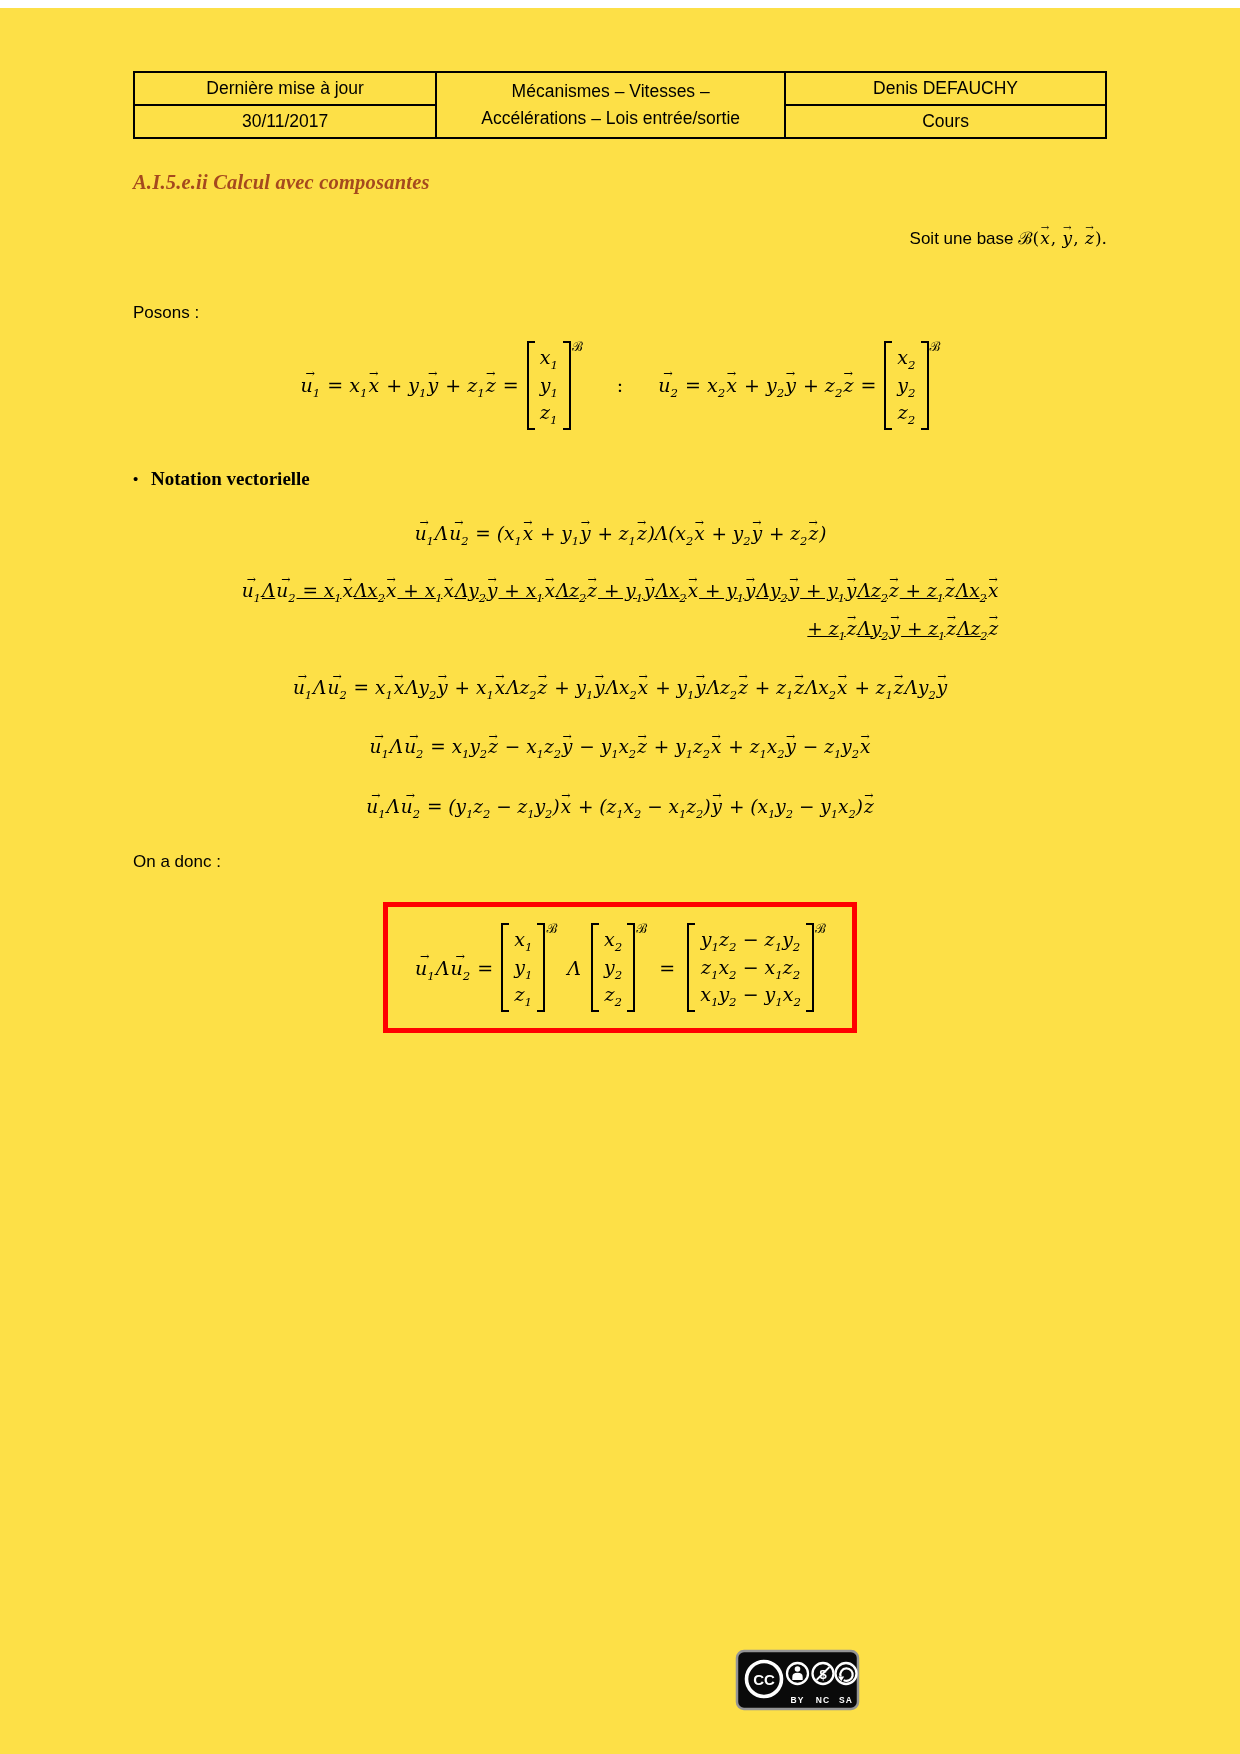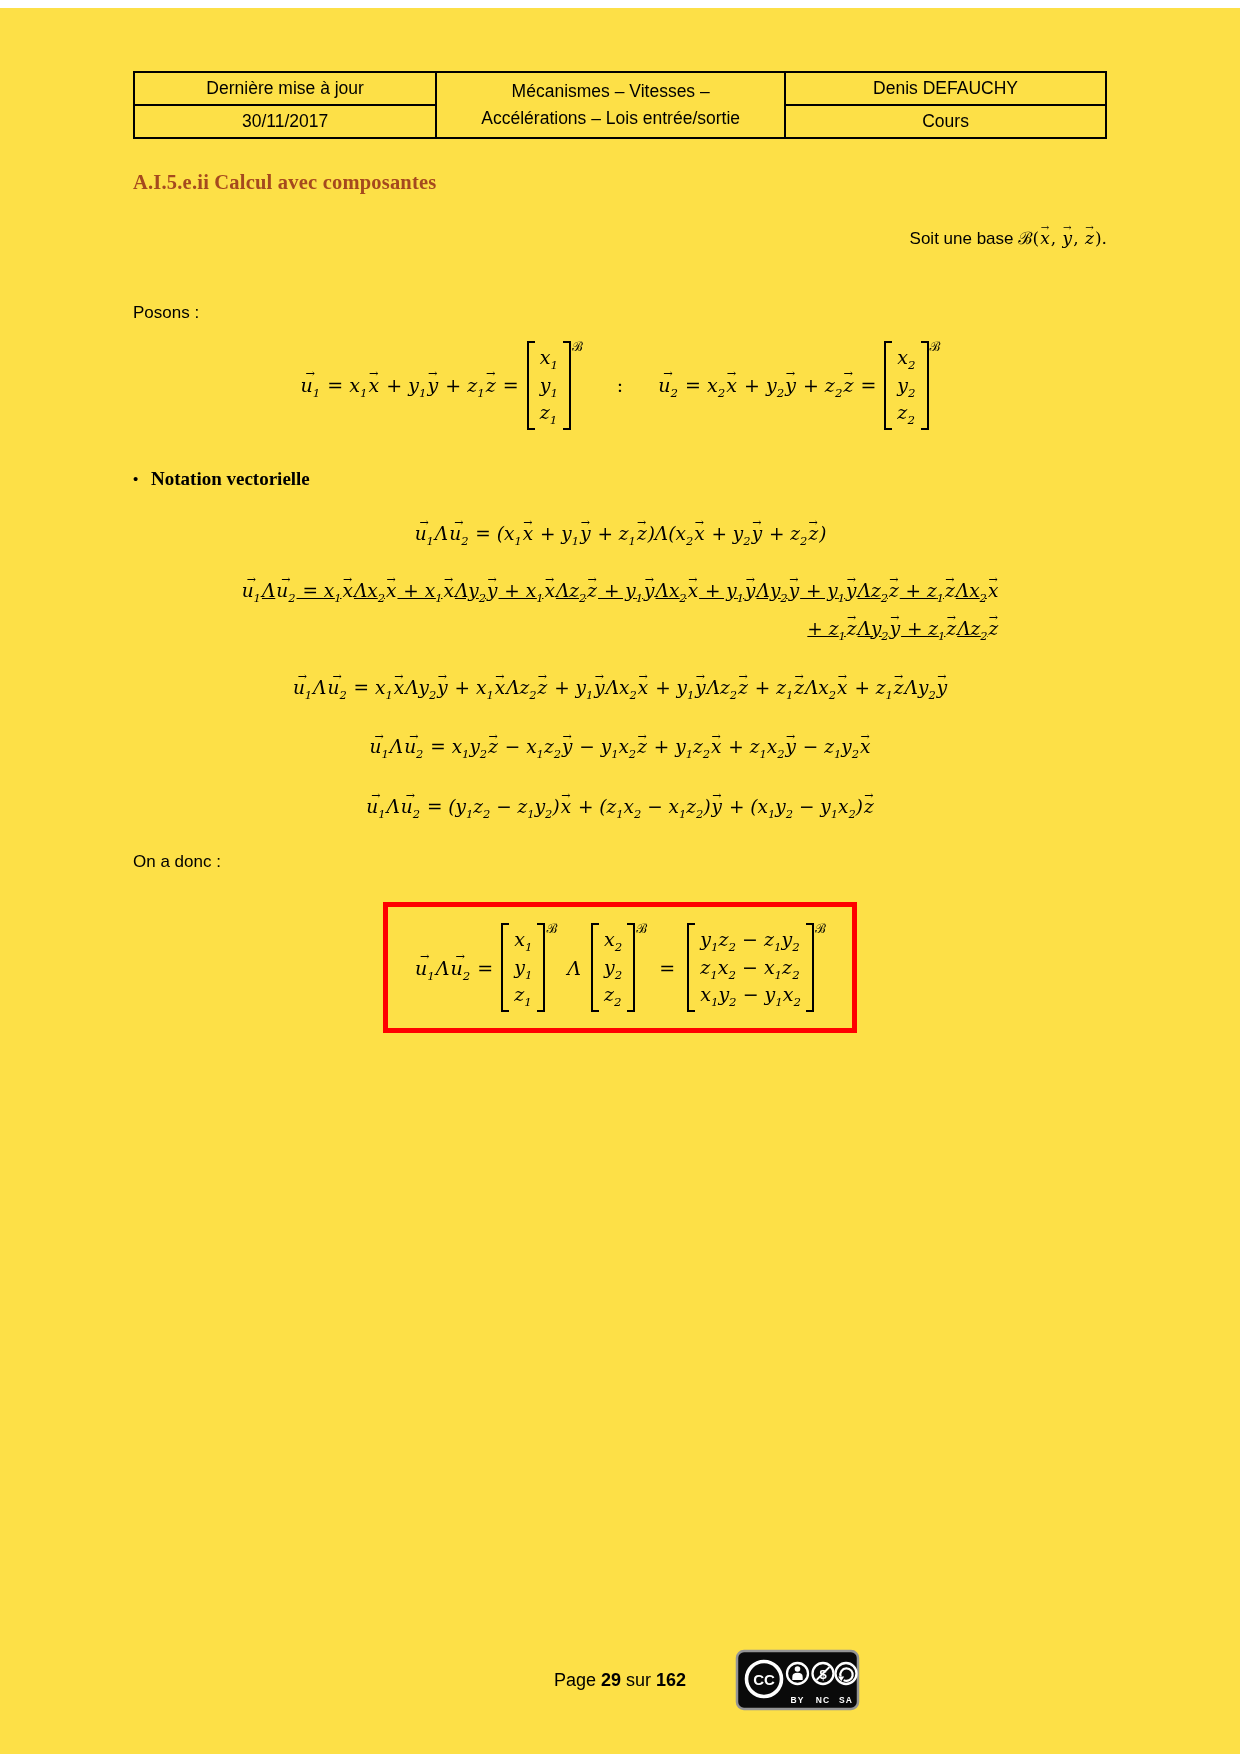--- a/index.html
+++ b/index.html
@@ -29,20 +29,21 @@
     height:27px;
   }
   td.c1{width:31%;}
   td.c2{width:36%;line-height:1.55;}
   td.c3{width:33%;}
 
   
   .section-title{
     margin:32px 0 0 0;
     font-family:"Liberation Serif",serif;
+    font-style:italic;
     font-weight:700;
     font-size:20.5px;
     color:#A5491E;
     letter-spacing:.2px;
   }
   .body-line{margin:0;font-size:17px;}
   .base-line{margin-top:32px;text-align:right;}
   .posons{margin-top:54px;}
   .determinons{margin-top:24px;}
   .onadonc{margin-top:30px;}
@@ -87,21 +88,21 @@
     line-height:1.7;
   }
   .math-line.two-rows{width:fit-content;margin:26px auto 0;text-align:right;text-decoration:underline;}
   .two-rows .mrow2{padding-left:212px;margin-top:6px;}
 
   
   .mat{display:inline-flex;align-items:center;font-style:italic;font-size:19px;}
   .mat .br{align-self:stretch;width:6px;}
   .mat .br.l{border-left:2px solid #000;border-top:2px solid #000;border-bottom:2px solid #000;}
   .mat .br.r{border-right:2px solid #000;border-top:2px solid #000;border-bottom:2px solid #000;}
-  .mat .col{display:flex;flex-direction:column;align-items:flex-start;padding:3px 5px;}
+  .mat .col{display:flex;flex-direction:column;align-items:center;padding:3px 5px;}
   .mat .mrow{line-height:1.45;white-space:nowrap;}
   .mat .msup{
     align-self:flex-start;
     font-size:13px;font-style:normal;
     margin:-4px 0 0 1px;
   }
 
   
   .result-box{
     margin:30px auto 0;
@@ -230,21 +231,20 @@
             <span class="mrow">x<sub>1</sub>y<sub>2</sub> − y<sub>1</sub>x<sub>2</sub></span>
           </span>
           <span class="br r"></span>
           <sup class="msup">ℬ</sup>
         </span>
     </div>
 
   </div>
 
   <div class="footer">
-    <div class="page-num"><span>Page </span><b>29</b><span> sur </span><b>162</b></div>
 
     <svg class="cc-badge" width="125" height="62" viewBox="0 0 125 62">
       <rect x="2" y="2" width="121" height="58" rx="7" fill="#0a0a0a" stroke="#949494" stroke-width="2.5"></rect>
       <g>
         <circle cx="29" cy="30" r="17.5" fill="none" stroke="#ffffff" stroke-width="3.6"></circle>
         <text x="29" y="35.5" text-anchor="middle" font-family="Liberation Sans, sans-serif" font-size="15" font-weight="bold" fill="#ffffff">CC</text>
       </g>
       <g>
         <circle cx="62.5" cy="24.5" r="10.5" fill="none" stroke="#ffffff" stroke-width="2.3"></circle>
         <circle cx="62.5" cy="20" r="2.8" fill="#ffffff"></circle>

